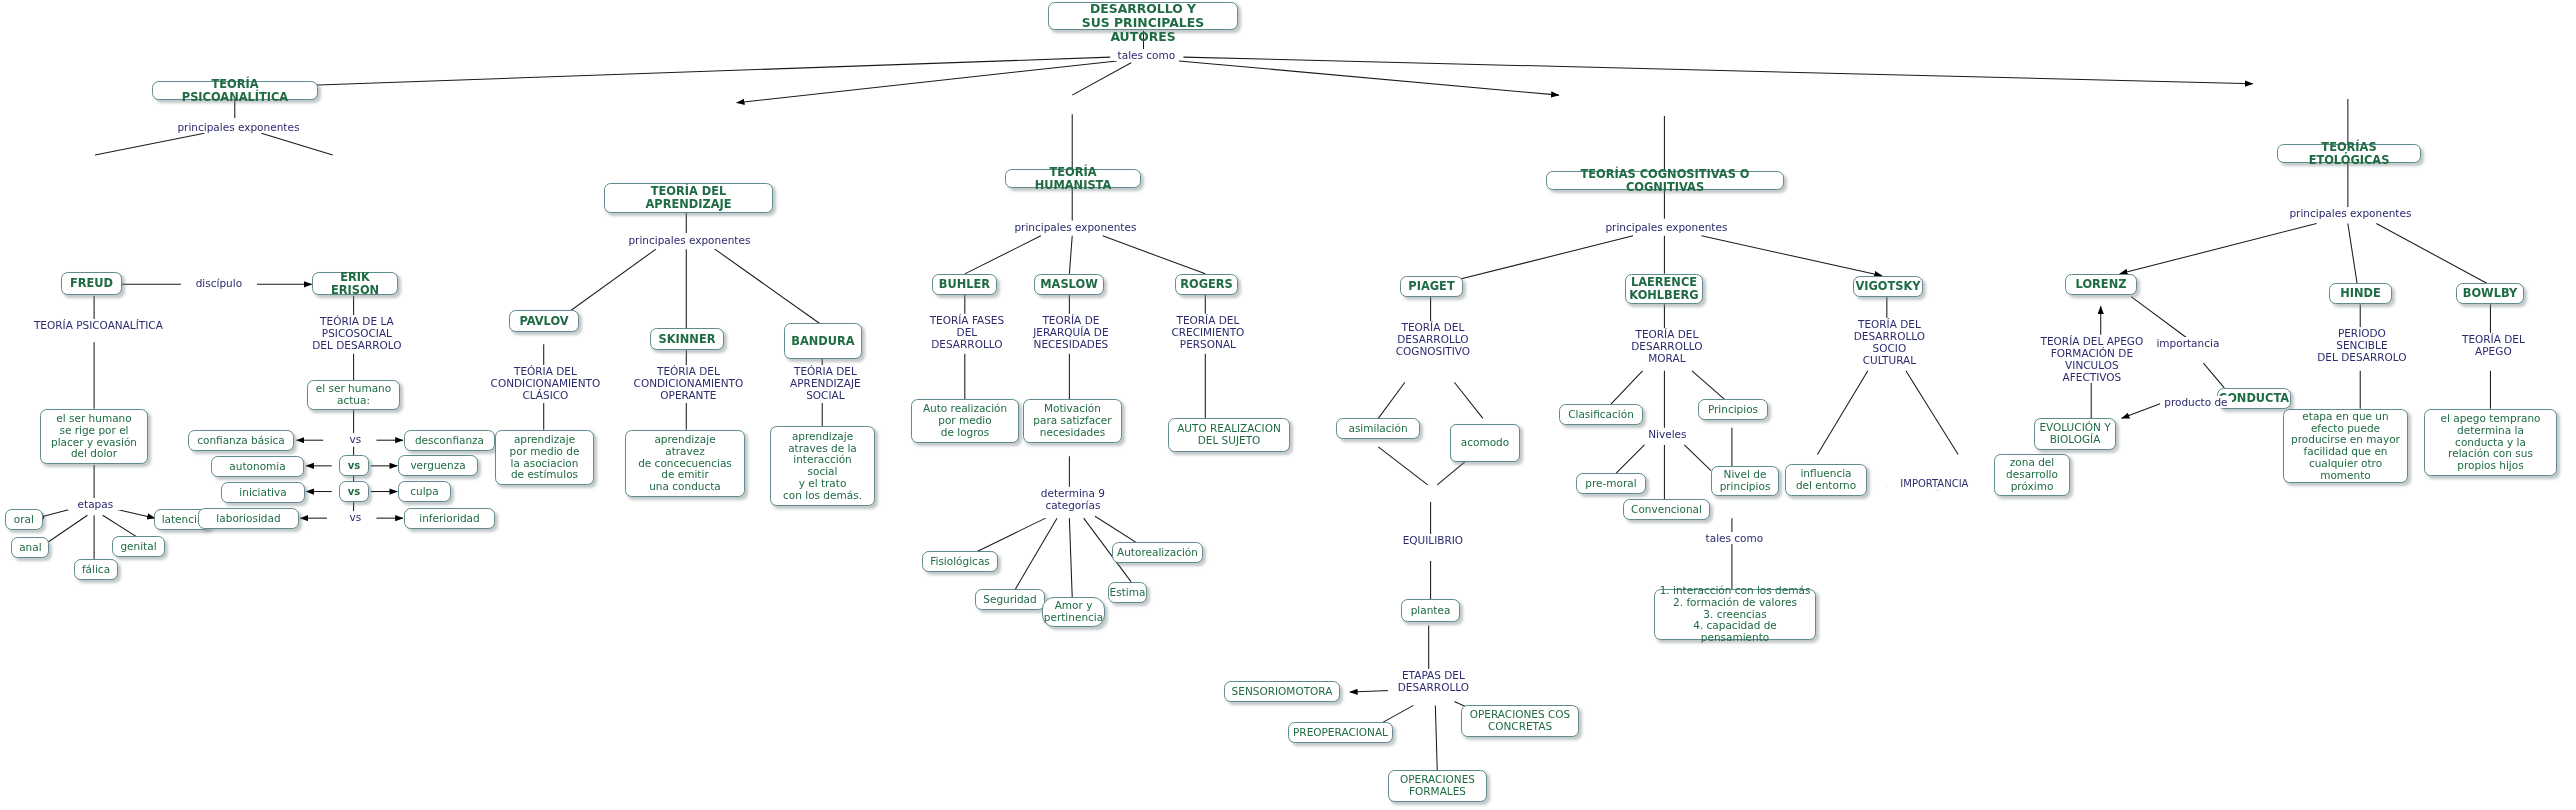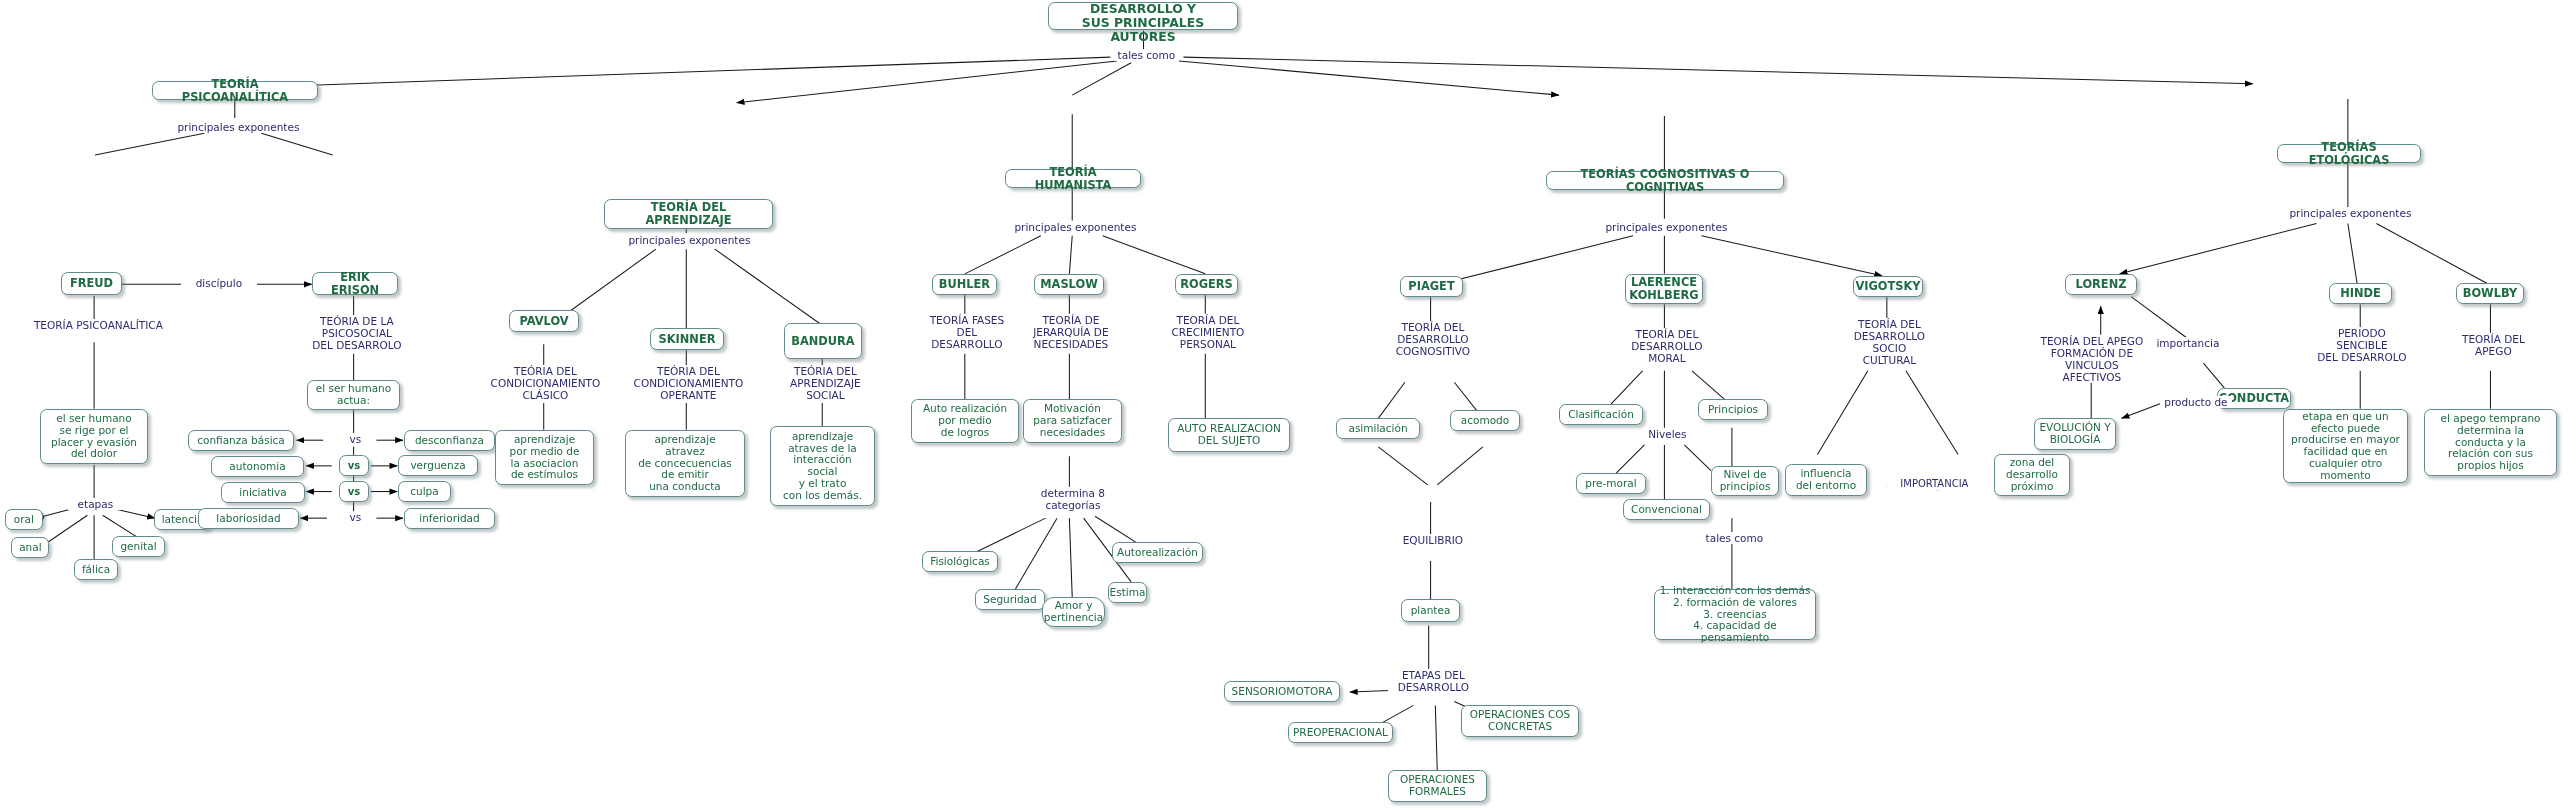--- a/index.html
+++ b/index.html
@@ -177,21 +177,21 @@
       <line x1="2620" y1="320" x2="2620" y2="350"></line>
       <line x1="2620" y1="390" x2="2620" y2="430"></line>
     </g>
   </svg>
 
   <div class="node title" style="left:1048px;top:1.9px;width:190px;height:28.5px;">TEORÍAS DEL DESARROLLO Y
 SUS PRINCIPALES AUTORES</div>
   <div class="lbl" style="left:1114px;top:49px;width:61px;">tales como</div>
 
   <div class="node lvl1" style="left:152px;top:81px;width:166px;height:19px;">TEORÍA PSICOANALÍTICA</div>
-  <div class="node lvl1" style="left:604px;top:199px;width:169px;height:30px;">TEORÍA DEL APRENDIZAJE</div>
+  <div class="node lvl1" style="left:604px;top:183px;width:169px;height:30px;">TEORÍA DEL APRENDIZAJE</div>
   <div class="node lvl1" style="left:1005px;top:169px;width:136px;height:19px;">TEORÍA HUMANISTA</div>
   <div class="node lvl1" style="left:1546px;top:171px;width:238px;height:19px;">TEORÍAS COGNOSITIVAS O  COGNITIVAS</div>
   <div class="node lvl1" style="left:2277px;top:144px;width:144px;height:19px;">TEORÍAS ETOLÓGICAS</div>
 
   <div class="lbl" style="left:169px;top:121px;width:135px;">principales exponentes</div>
 
   <div class="node name" style="left:61px;top:272px;width:61px;height:23px;">FREUD</div>
   <div class="lbl" style="left:181px;top:277px;width:72px;">discípulo</div>
   <div class="node name" style="left:312px;top:272px;width:86px;height:23px;">ERIK ERISON</div>
 
@@ -280,21 +280,21 @@
 
   <div class="node small" style="left:911px;top:399px;width:108px;height:44px;">Auto realización
 por medio
 de logros</div>
   <div class="node small" style="left:1023px;top:399px;width:99px;height:44px;">Motivación
 para satizfacer
 necesidades</div>
   <div class="node small" style="left:1144px;top:418px;width:122px;height:34px;margin-left:24px;">AUTO REALIZACION
 DEL SUJETO</div>
 
-  <div class="lbl" style="left:1036px;top:487px;width:70px;">determina 8
+  <div class="lbl" style="left:1036px;top:487px;width:70px;">determina 9
 categorías</div>
   <div class="node small" style="left:922px;top:551px;width:76px;height:21px;">Fisiológicas</div>
   <div class="node small" style="left:975px;top:589px;width:70px;height:21px;">Seguridad</div>
   <div class="node small" style="left:1042px;top:597px;width:63px;height:30px;border-radius:12px;">Amor y
 pertinencia</div>
   <div class="node small" style="left:1108px;top:582px;width:39px;height:21px;">Estima</div>
   <div class="node small" style="left:1112px;top:542px;width:91px;height:21px;">Autorealización</div>
 
   <div class="lbl" style="left:1597px;top:221px;width:135px;">principales exponentes</div>
 
@@ -308,21 +308,21 @@
 COGNOSITIVO</div>
   <div class="lbl" style="left:1612px;top:328px;width:106px;">TEORÍA DEL
 DESARROLLO
 MORAL</div>
   <div class="lbl" style="left:1838px;top:318px;width:99px;">TEORÍA DEL
 DESARROLLO
 SOCIO
 CULTURAL</div>
 
   <div class="node small" style="left:1336px;top:418px;width:84px;height:21px;">asimilación</div>
-  <div class="node small" style="left:1450px;top:410px;width:70px;height:21px;">acomodo</div>
+  <div class="node small" style="left:1450px;top:424px;width:70px;height:38px;border-radius:6px;">acomodo</div>
   <div class="lbl" style="left:1390px;top:534px;width:82px;">EQUILIBRIO</div>
   <div class="node small" style="left:1401px;top:599px;width:59px;height:23px;">plantea</div>
   <div class="lbl" style="left:1388px;top:669px;width:87px;">ETAPAS DEL
 DESARROLLO</div>
 
   <div class="node small" style="left:1224px;top:681px;width:116px;height:21px;">SENSORIOMOTORA</div>
   <div class="node small" style="left:1288px;top:722px;width:105px;height:21px;">PREOPERACIONAL</div>
   <div class="node small" style="left:1461px;top:705px;width:118px;height:32px;">OPERACIONES COS
 CONCRETAS</div>
   <div class="node small" style="left:1388px;top:770px;width:99px;height:32px;">OPERACIONES

